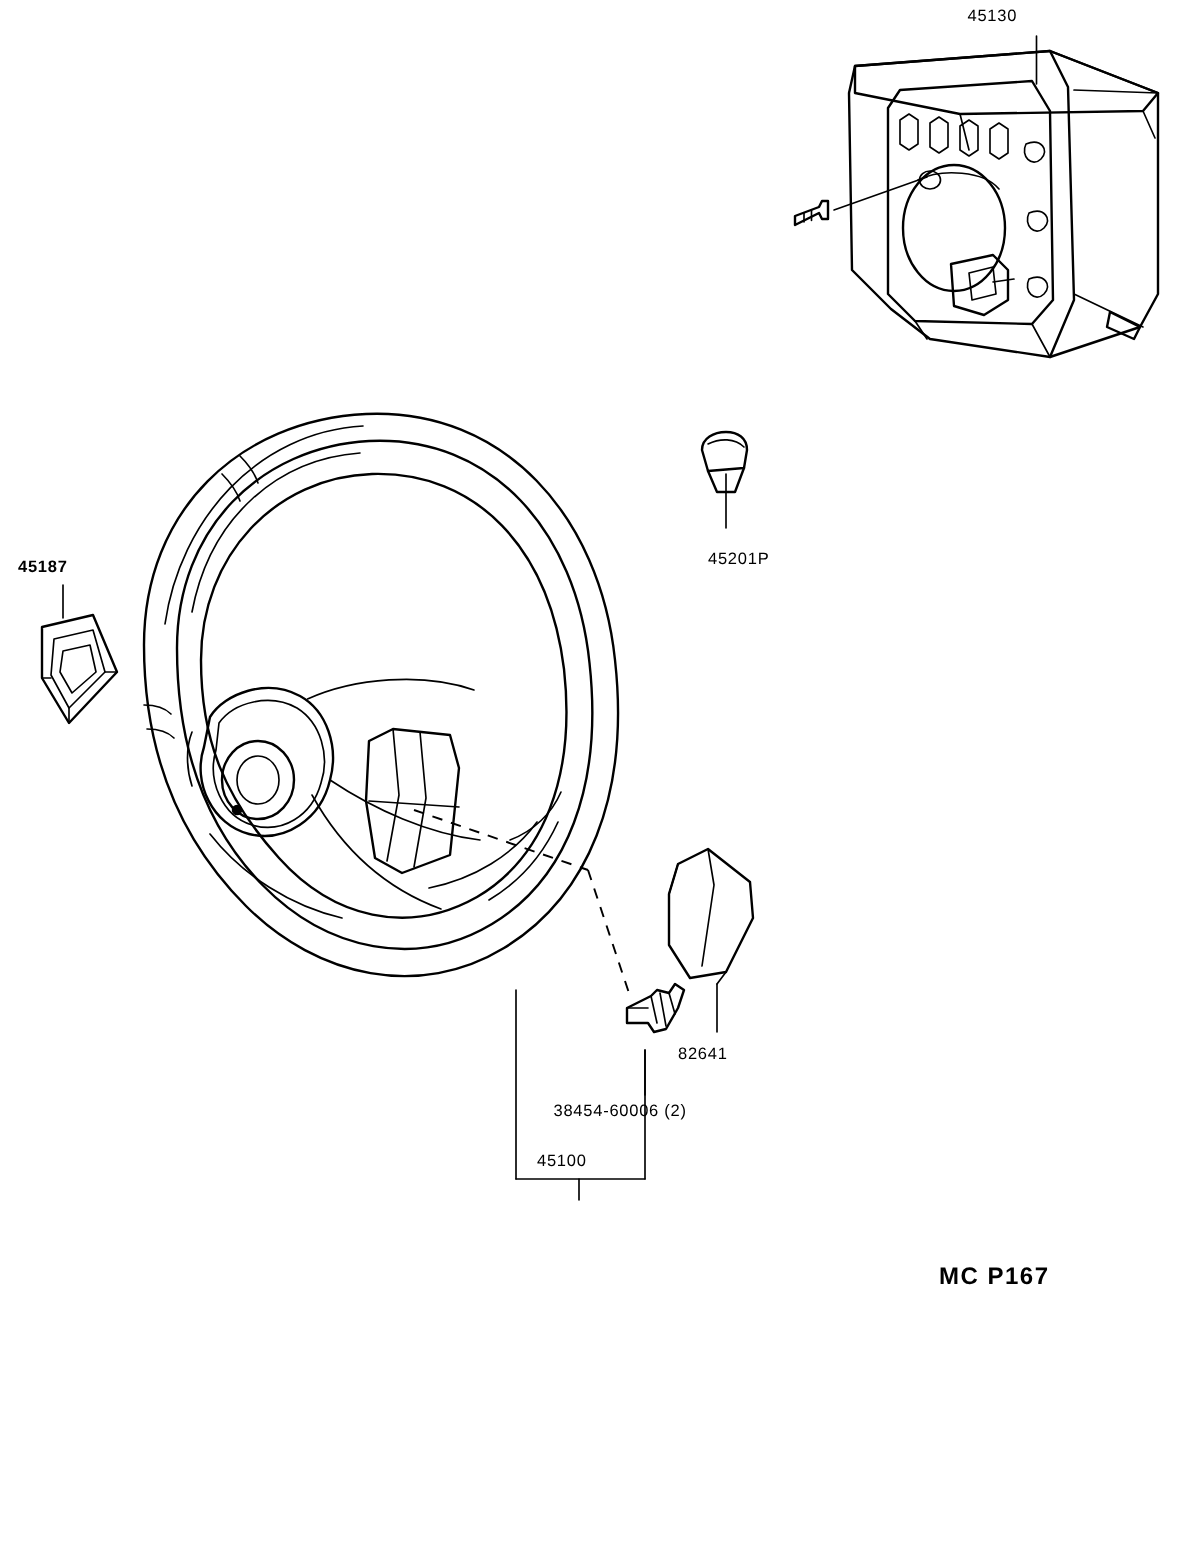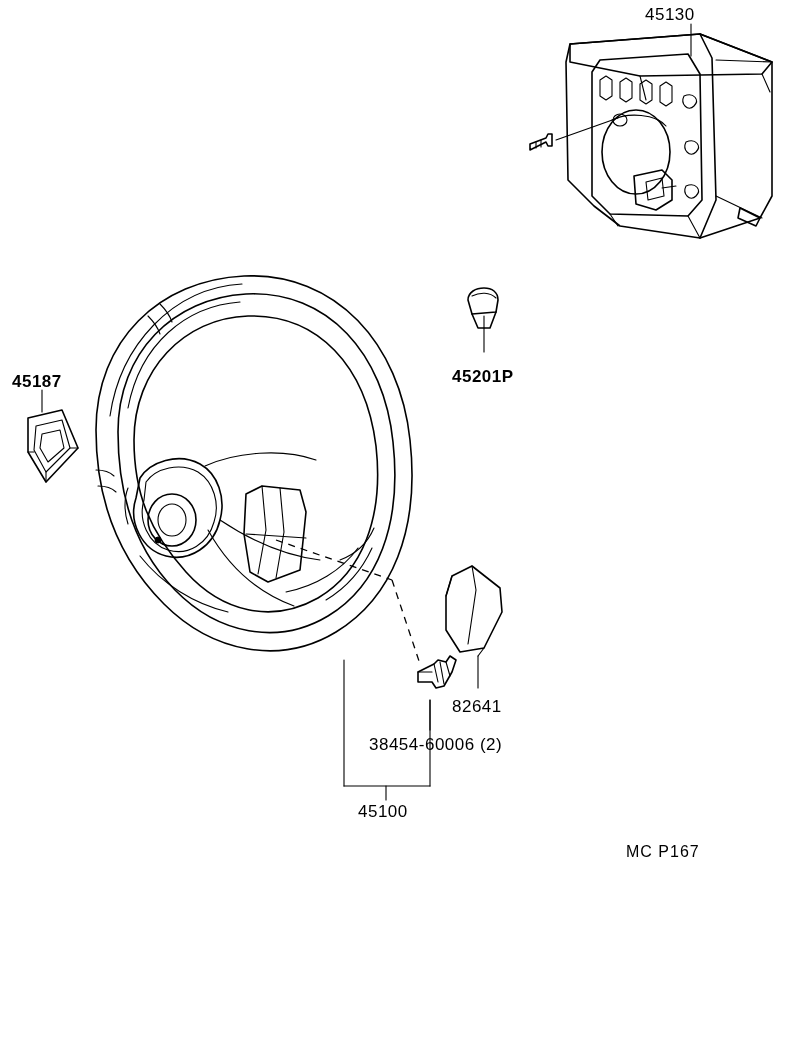--- a/index.html
+++ b/index.html
@@ -13,21 +13,21 @@
   #page {
     position: relative;
     width: 792px;
     height: 1038px;
     background: #ffffff;
     overflow: hidden;
   }
   .label {
     position: absolute;
     font-family: "Liberation Sans", sans-serif;
-    font-size: 17px;
+    font-size: 11px;
     letter-spacing: 0.5px;
     color: #000000;
     white-space: nowrap;
     text-align: right;
   }
   .footer-label {
     position: absolute;
     font-family: "Liberation Sans", sans-serif;
     font-size: 16px;
     letter-spacing: 1px;
@@ -215,19 +215,19 @@
       <path class="ln-thin" d="M472 566 L476 590 L468 644"></path>
       <path class="ln-thin" d="M452 576 L446 596"></path>
       <path class="ln-thin" d="M484 648 L478 656"></path>
       <path class="ln-thin" d="M478 656 L478 688"></path>
     </g>
 
   </svg>
 
   <div class="label" style="left:645px; top:5px;">45130</div>
   <div class="label" style="left:12px; top:372px;font-weight:bold;">45187</div>
-  <div class="label" style="left:452px; top:367px;font-weight:bold;">45201P</div>
+  <div class="label" style="left:472px; top:367px;">45201P</div>
   <div class="label" style="left:452px; top:697px;">82641</div>
   <div class="label" style="left:369px; top:735px;">38454-60006 (2)</div>
-  <div class="label" style="left:358px; top:802px;">45100</div>
-  <div class="footer-label" style="left:626px; top:843px;">MC P167</div>
+  <div class="label" style="left:358px; top:768px;">45100</div>
+  <div class="footer-label" style="left:626px; top:843px;font-weight:bold;">MC P167</div>
 
 </div>
 
 </body></html>

